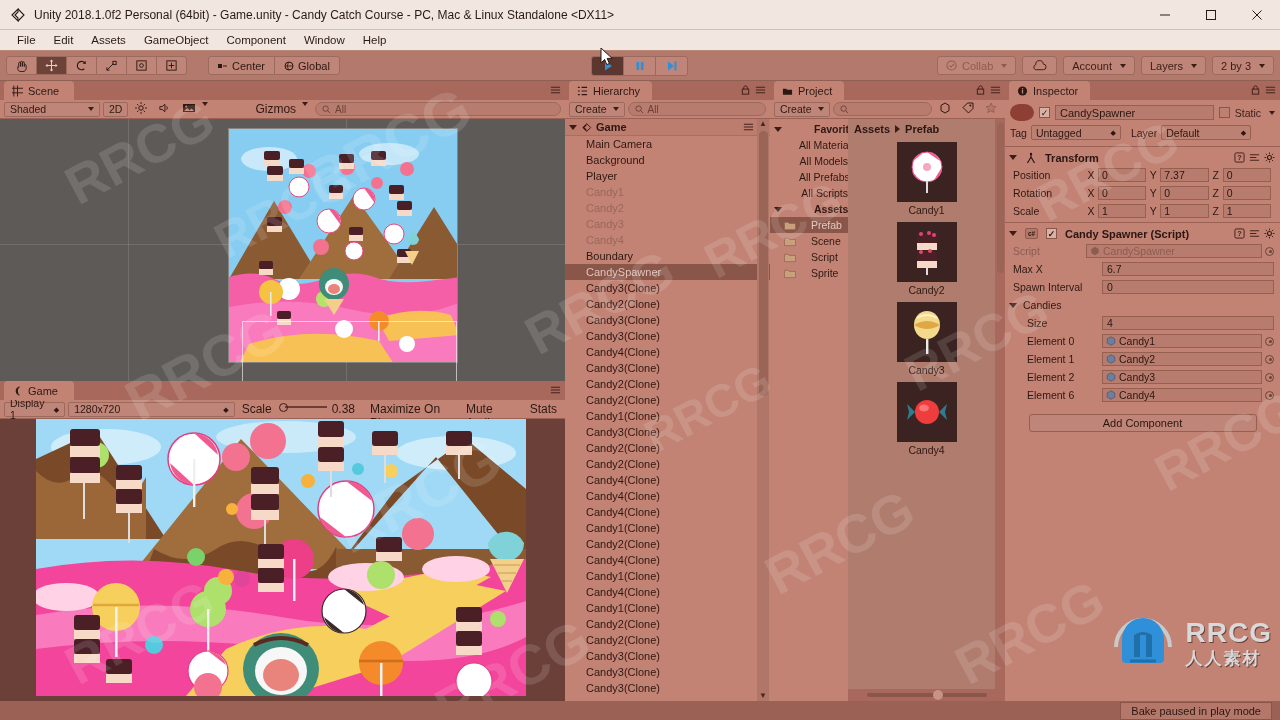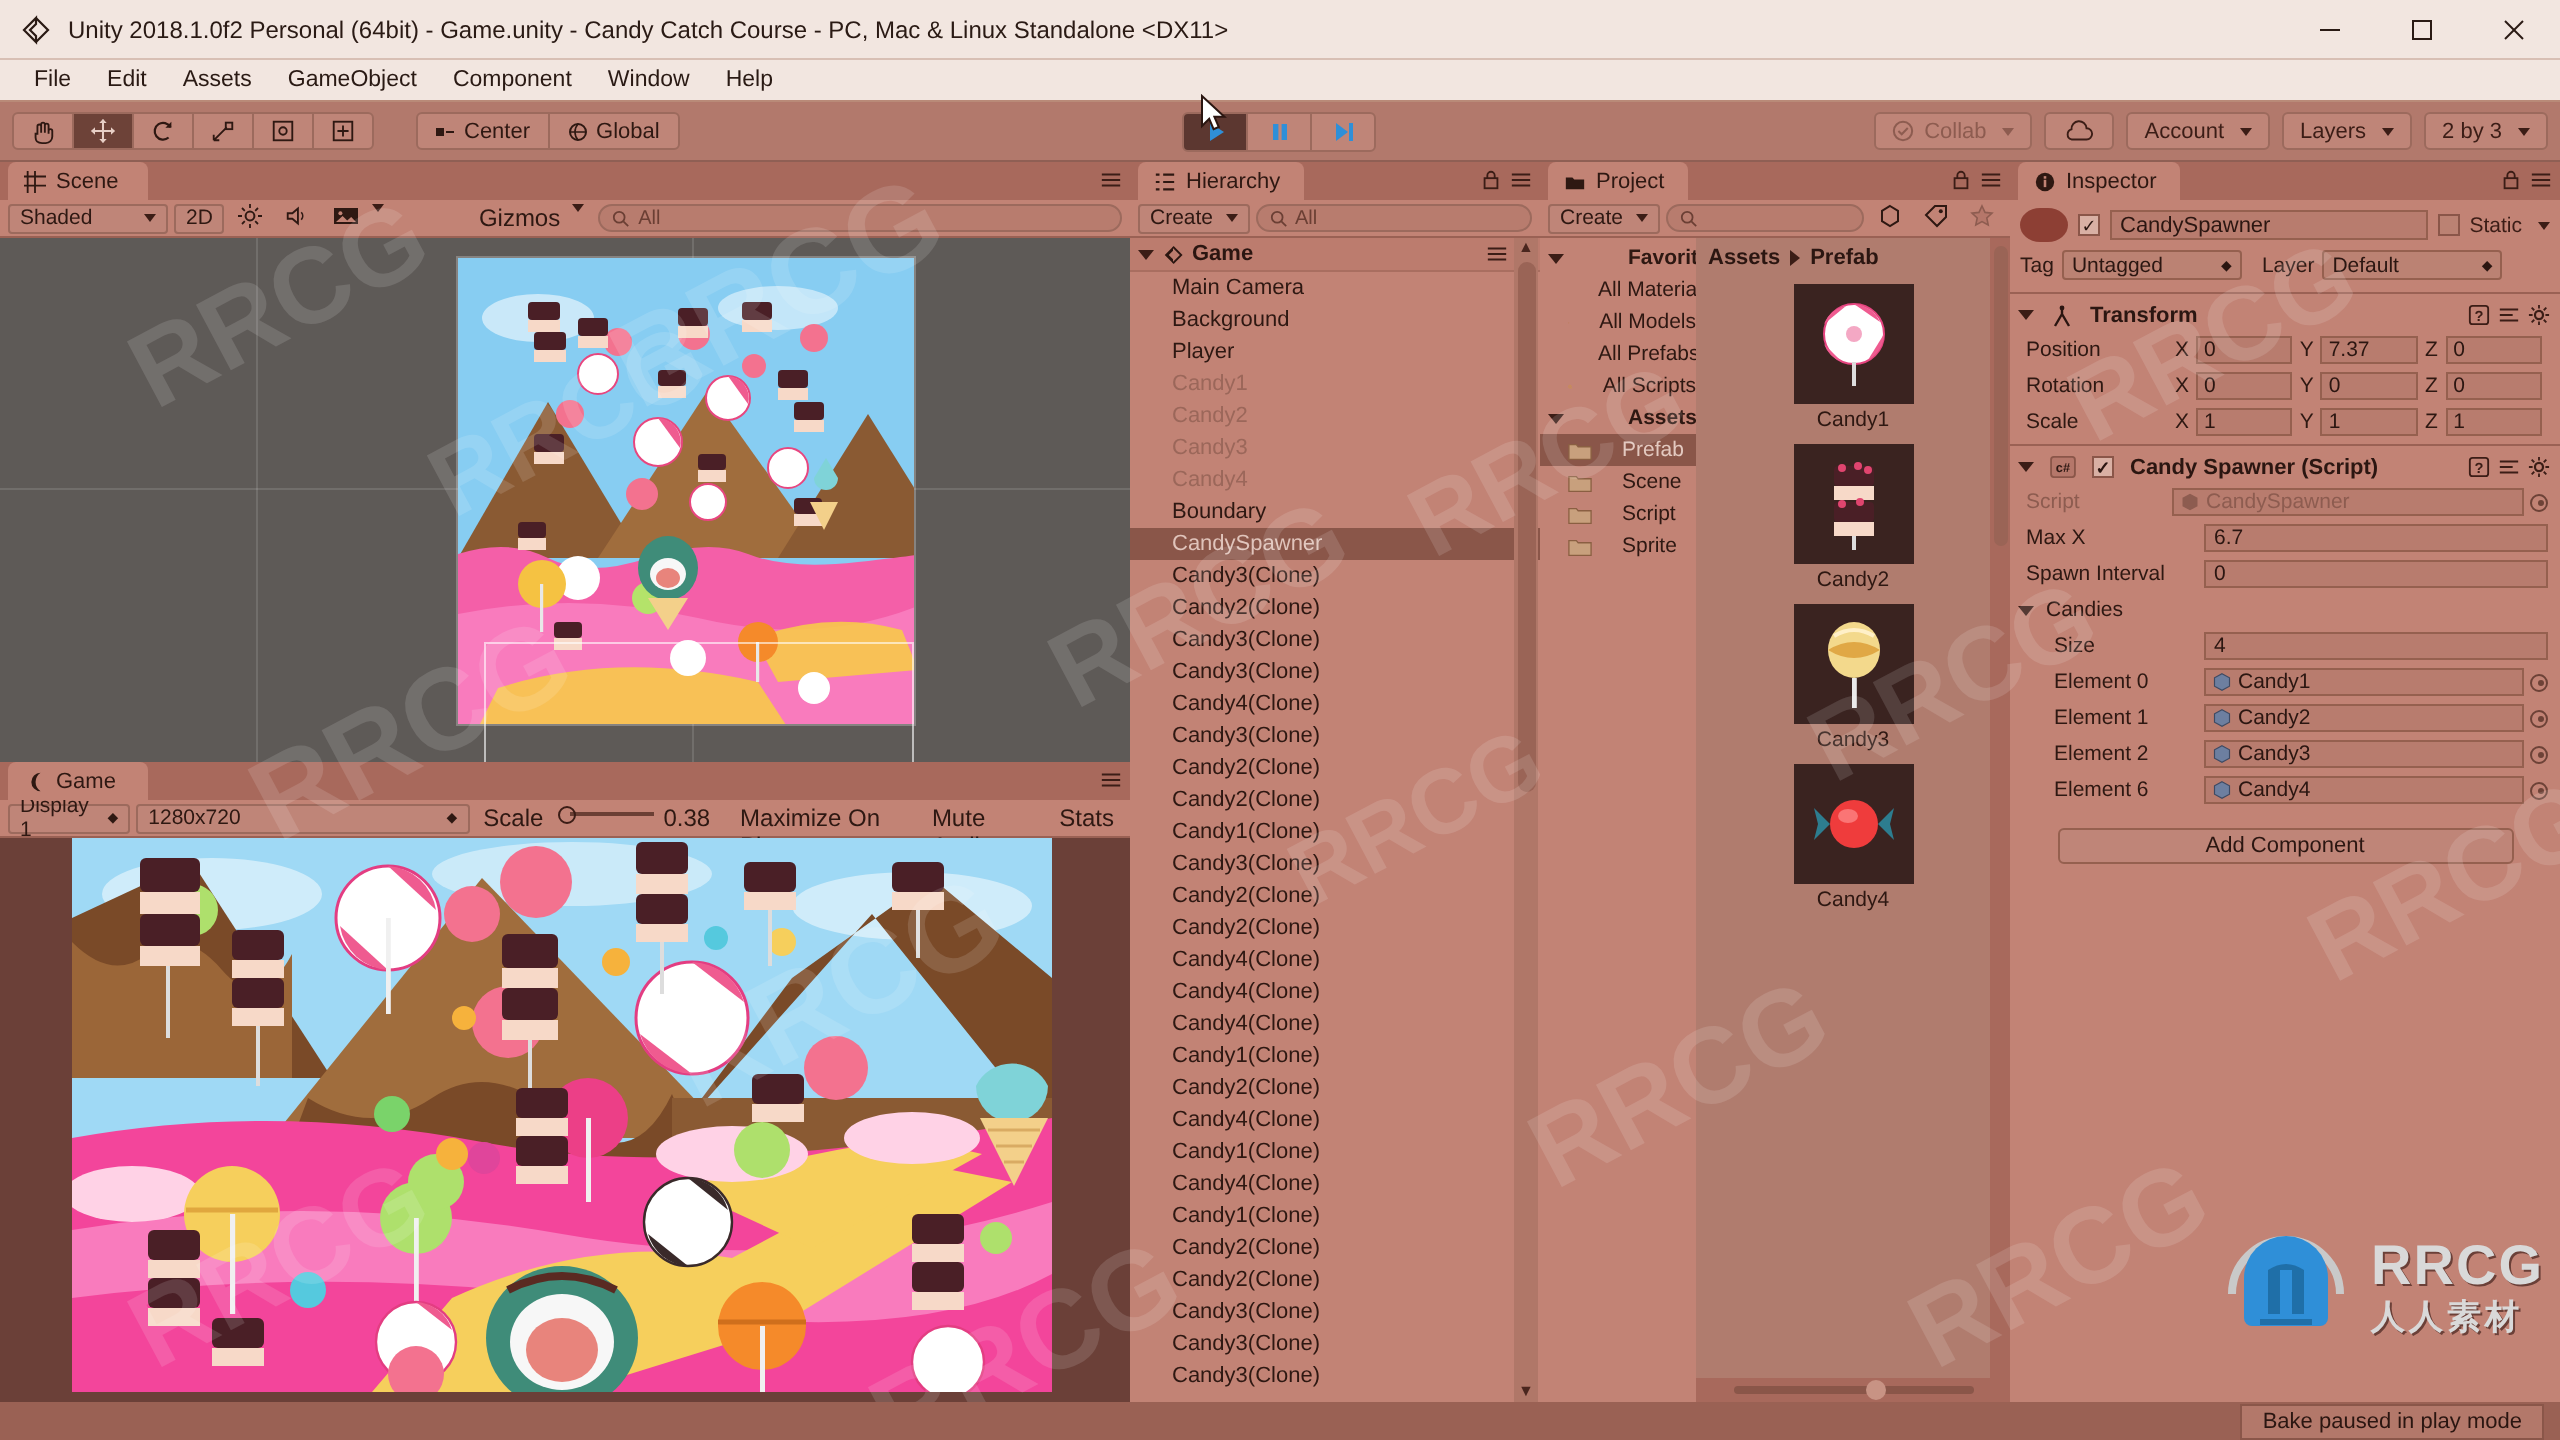--- a/index.html
+++ b/index.html
@@ -382,21 +382,21 @@
             </svg>
           <span>Scene</span>
         </div>
         <div class="ptab-icons">
           <svg class="tiny-ico" viewBox="0 0 12 12">
               <path d="M1 3h10M1 6h10M1 9h10" stroke="#3b1d16" stroke-width="1"></path>
             </svg>
         </div>
       </div>
       <div class="panel-toolbar">
-        <div class="pt-btn" style="width:80px;justify-content:space-between">
+        <div class="pt-btn" style="width:96px;justify-content:space-between">
           <span>Shaded</span>
           <span class="caret"></span>
         </div>
         <div class="pt-btn">
           <span>2D</span>
         </div>
         <div class="pt-flat">
           <svg width="12" height="12" viewBox="0 0 12 12">
               <circle cx="6" cy="6" r="2.2" fill="none" stroke="#2e1812" stroke-width="1"></circle>
               <path d="M6 0v2M6 10v2M0 6h2M10 6h2M2 2l1.4 1.4M8.6 8.6L10 10M10 2L8.6 3.4M3.4 8.6L2 10" stroke="#2e1812" stroke-width=".9"></path>

